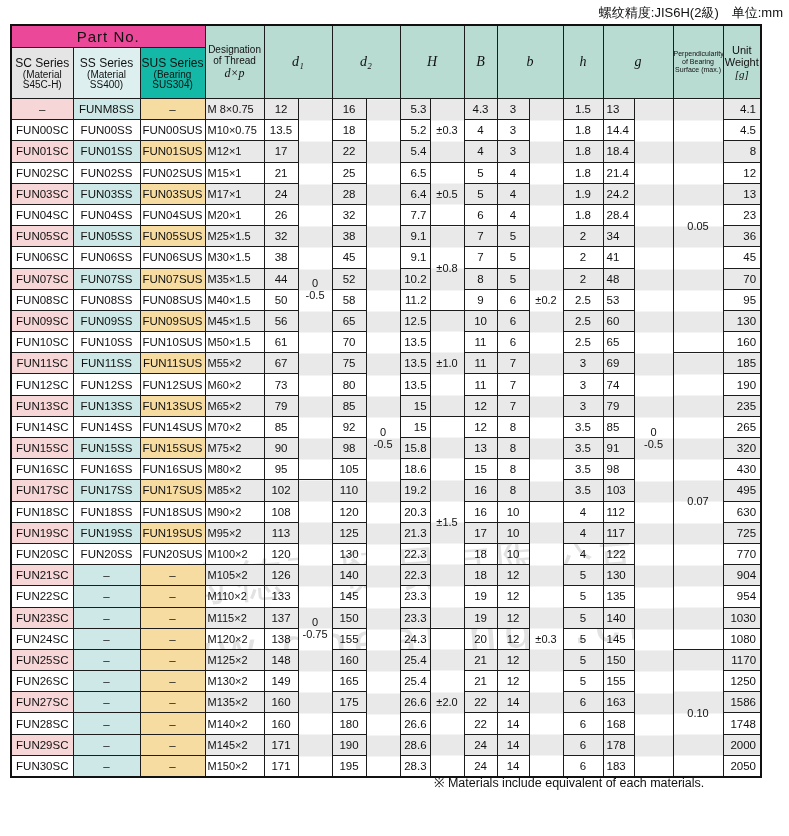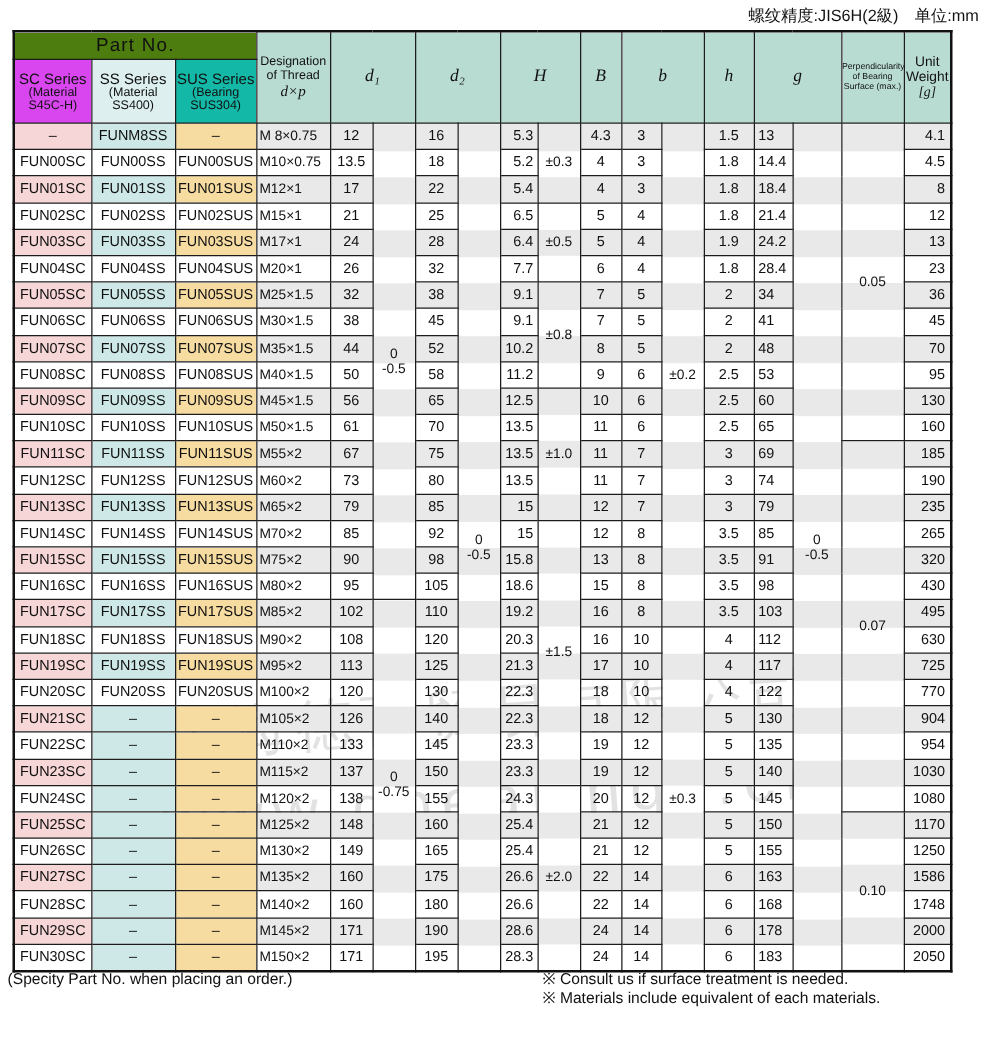--- a/index.html
+++ b/index.html
@@ -5,22 +5,22 @@
   html,body{margin:0;padding:0;background:#fff;}
   #page{position:relative;width:789px;height:836px;background:#fff;overflow:hidden;
         font-family:"Liberation Sans",sans-serif;color:#111;}
   #topnote{position:absolute;top:4px;right:6px;font-size:13px;color:#111;}
   table{position:absolute;left:10px;top:24px;width:750px;border-collapse:collapse;
         table-layout:fixed;border:2px solid #111;}
   th,td{border:1px solid #1c1c1c;padding:0;overflow:hidden;white-space:nowrap;}
   thead th{font-weight:normal;background:#b9dcd2;text-align:center;vertical-align:middle;}
   tr.hrow1 th{height:21px;}
   tr.hrow2 th{height:50px;}
-  .partno{font-size:15px;letter-spacing:1px;background:#4d7c0f;}
-  th.h-sc{background:#d946ef;}
+  .partno{font-size:15px;letter-spacing:1px;background:#ec4899;}
+  th.h-sc{background:#e5e5e5;}
   th.h-ss{background:#ddefef;}
   th.h-sus{background:#14b8a6;}
   .ser-l{font-size:12px;line-height:13px;}
   .ser-m{font-size:10px;line-height:9.5px;white-space:normal;}
   .desig{font-size:10px;line-height:11px;white-space:normal;}
   .dim{font-family:"Liberation Serif",serif;font-style:italic;font-size:14px;}
   .dxp{font-family:"Liberation Serif",serif;font-style:italic;font-size:12px;}
   .perph{font-size:7px;line-height:8px;white-space:normal;}
   .uw1{font-size:11px;line-height:12px;white-space:normal;}
   .uwg{font-family:"Liberation Serif",serif;font-style:italic;font-size:11px;}
@@ -578,21 +578,19 @@
           <td class="c-b">14</td>
           <td class="c-h">6</td>
           <td class="c-g">183</td>
           <td class="c-wt">2050</td>
         </tr>
       </tbody>
   </table>
 
   <div id="footnotes">
     <div id="fn-left">
-      <div>(Specity Part No. when placing an order.)</div>
     </div>
     <div id="fn-right">
-      <div>※ Consult us if surface treatment is needed.</div>
       <div>※ Materials include equivalent of each materials.</div>
     </div>
   </div>
 
 </div>
 
 </body></html>

